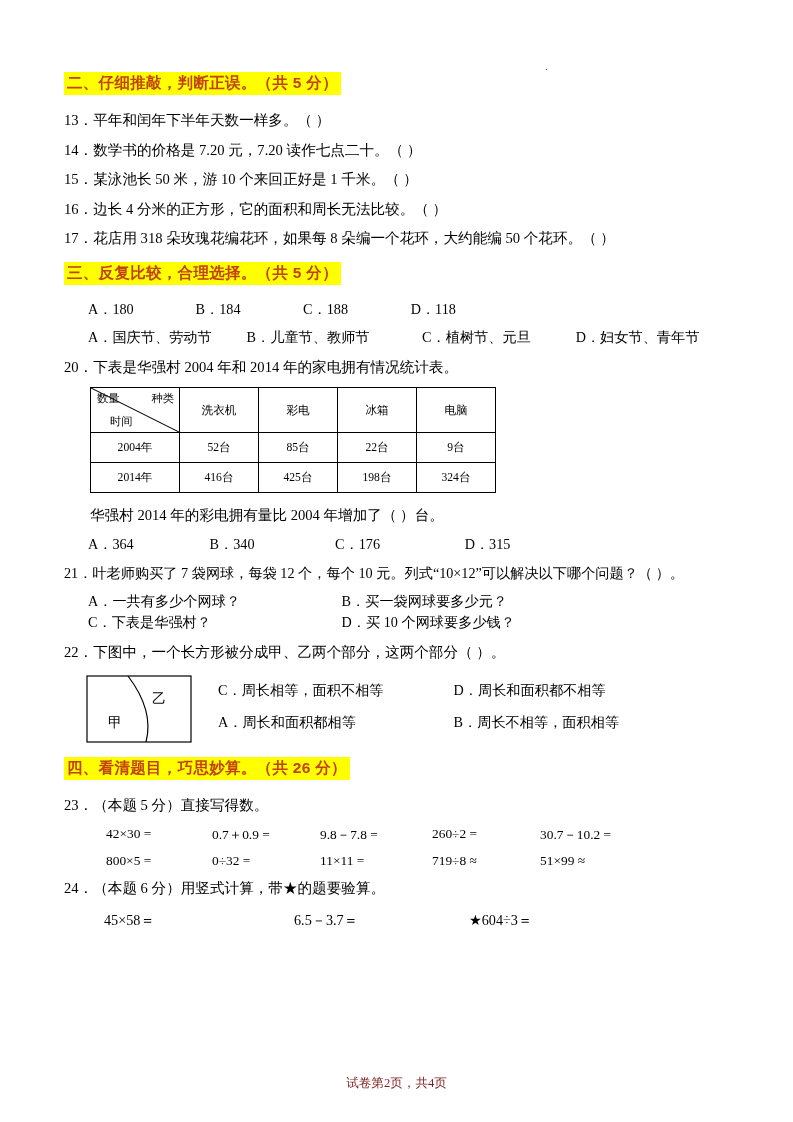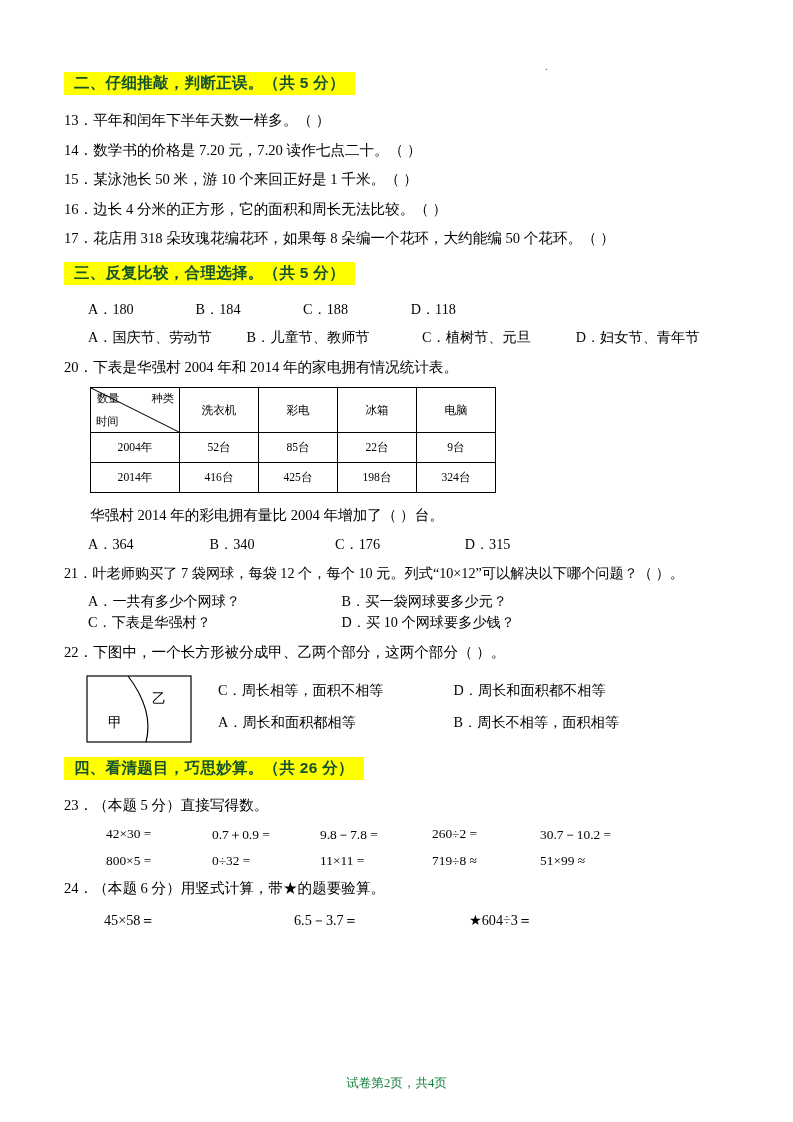--- a/index.html
+++ b/index.html
@@ -19,24 +19,24 @@
     padding:72px 64px 40px 64px;
   }
   .dot{
     position:absolute;
     left:545px;top:60px;
     font-size:11px;color:#555;
   }
   .sec-head{
     display:inline-block;
     background:#ffff00;
-    color:#14532d;
+    color:#c2410c;
     font-weight:bold;
     font-size:15.5px;
-    padding:1px 10px;
+    padding:1px 3px;
     margin:0 16px 7px 0;
     font-family:"Liberation Sans", sans-serif;
     letter-spacing:0.3px;
   }
   .sec-wrap{margin-top:12px;}
   .q{
     font-size:14.6px;
     line-height:1.55;
     margin:7px 0 0 0;
   }
@@ -63,21 +63,21 @@
     padding:0;
     position:relative;
   }
   table.stat .corner .diag{
     position:absolute;left:0;top:0;width:100%;height:100%;
   }
   table.stat .corner .t1{
     position:absolute;right:5px;top:3px;font-size:11.3px;
   }
   table.stat .corner .t2{
-    position:absolute;left:5px;bottom:3px;font-size:11.3px;
+    position:absolute;left:19px;bottom:3px;font-size:11.3px;
   }
   table.stat .hcell{width:74px;}
   table.stat .ycell{width:84px;height:21px;}
   .fig-wrap{
     display:flex;align-items:flex-start;margin-top:8px;
   }
   .fig{
     width:106px;height:68px;
     margin-left:22px;margin-top:4px;
     position:relative;flex:0 0 auto;
@@ -106,21 +106,21 @@
     margin:11px 0 0 40px;
     display:flex;
   }
   .vert-row .v1{width:190px;}
   .vert-row .v2{width:175px;}
   .footer{
     position:absolute;
     left:0;right:0;bottom:30px;
     text-align:center;
     font-size:12.6px;
-    color:#15803d;
+    color:#7f1d1d;
   }
   .ind{margin-left:26px;}
 </style>
 </head>
 <body>
 
 <div class="page">
 
   <div class="dot">.</div>
 

